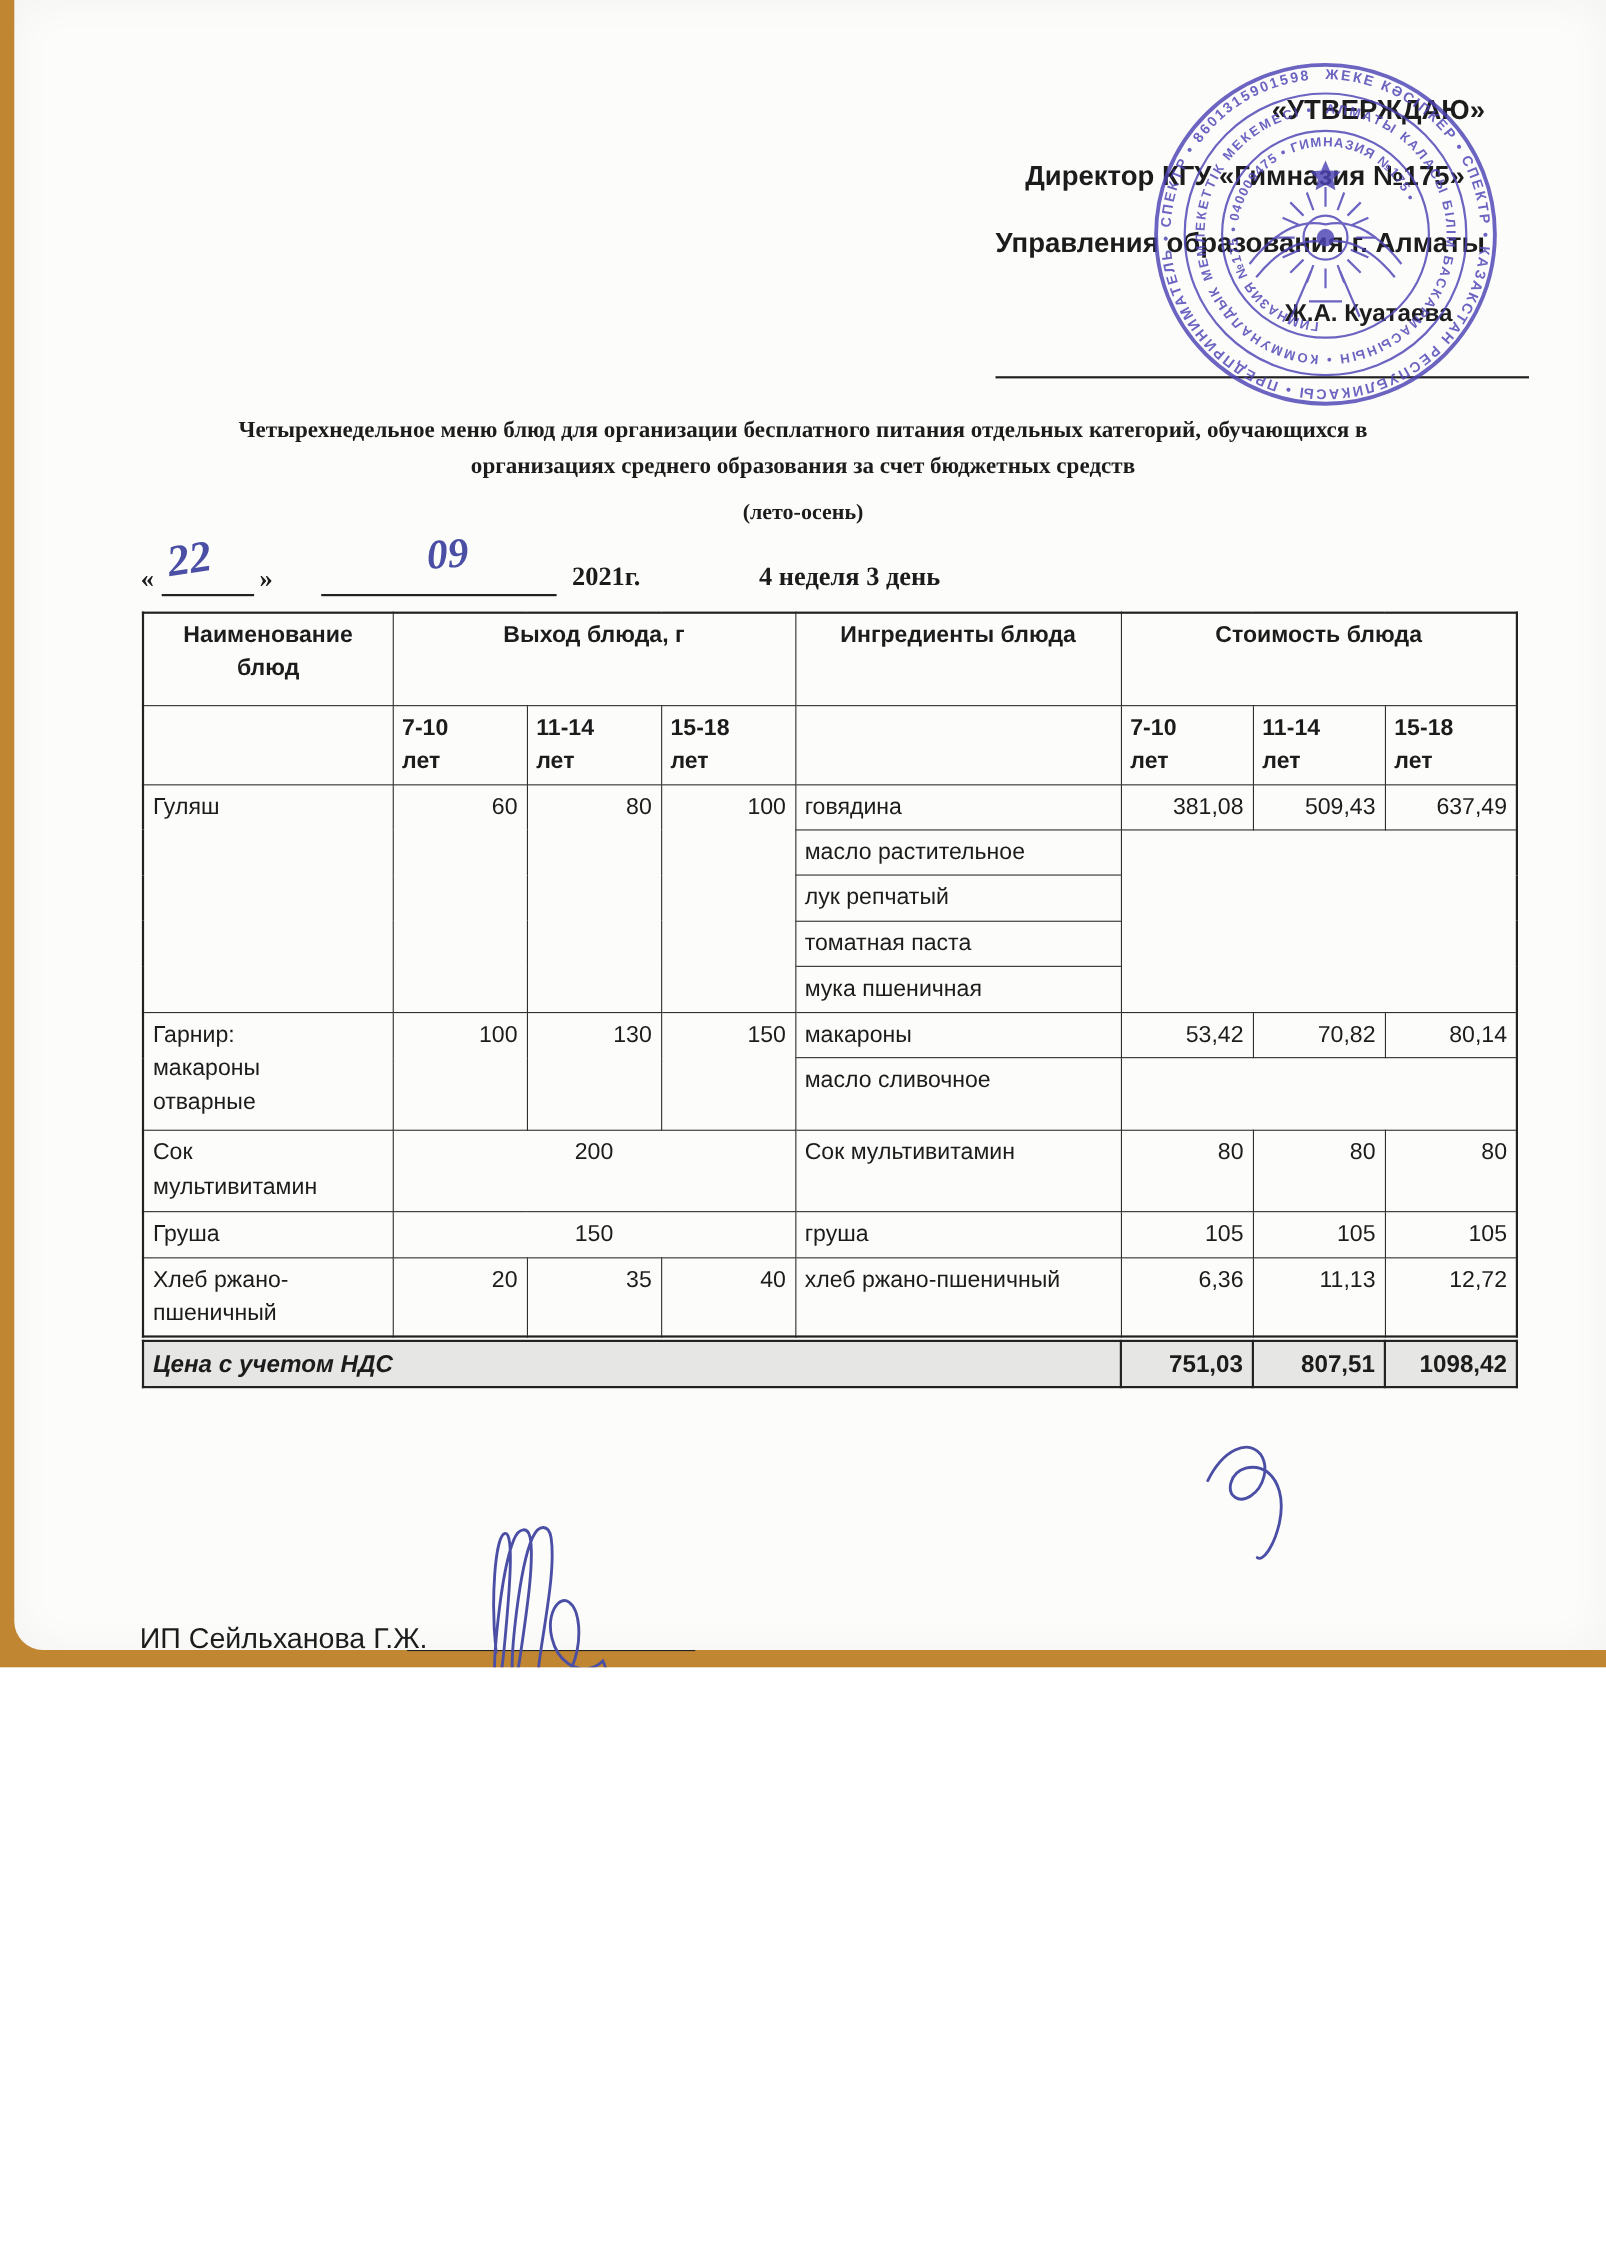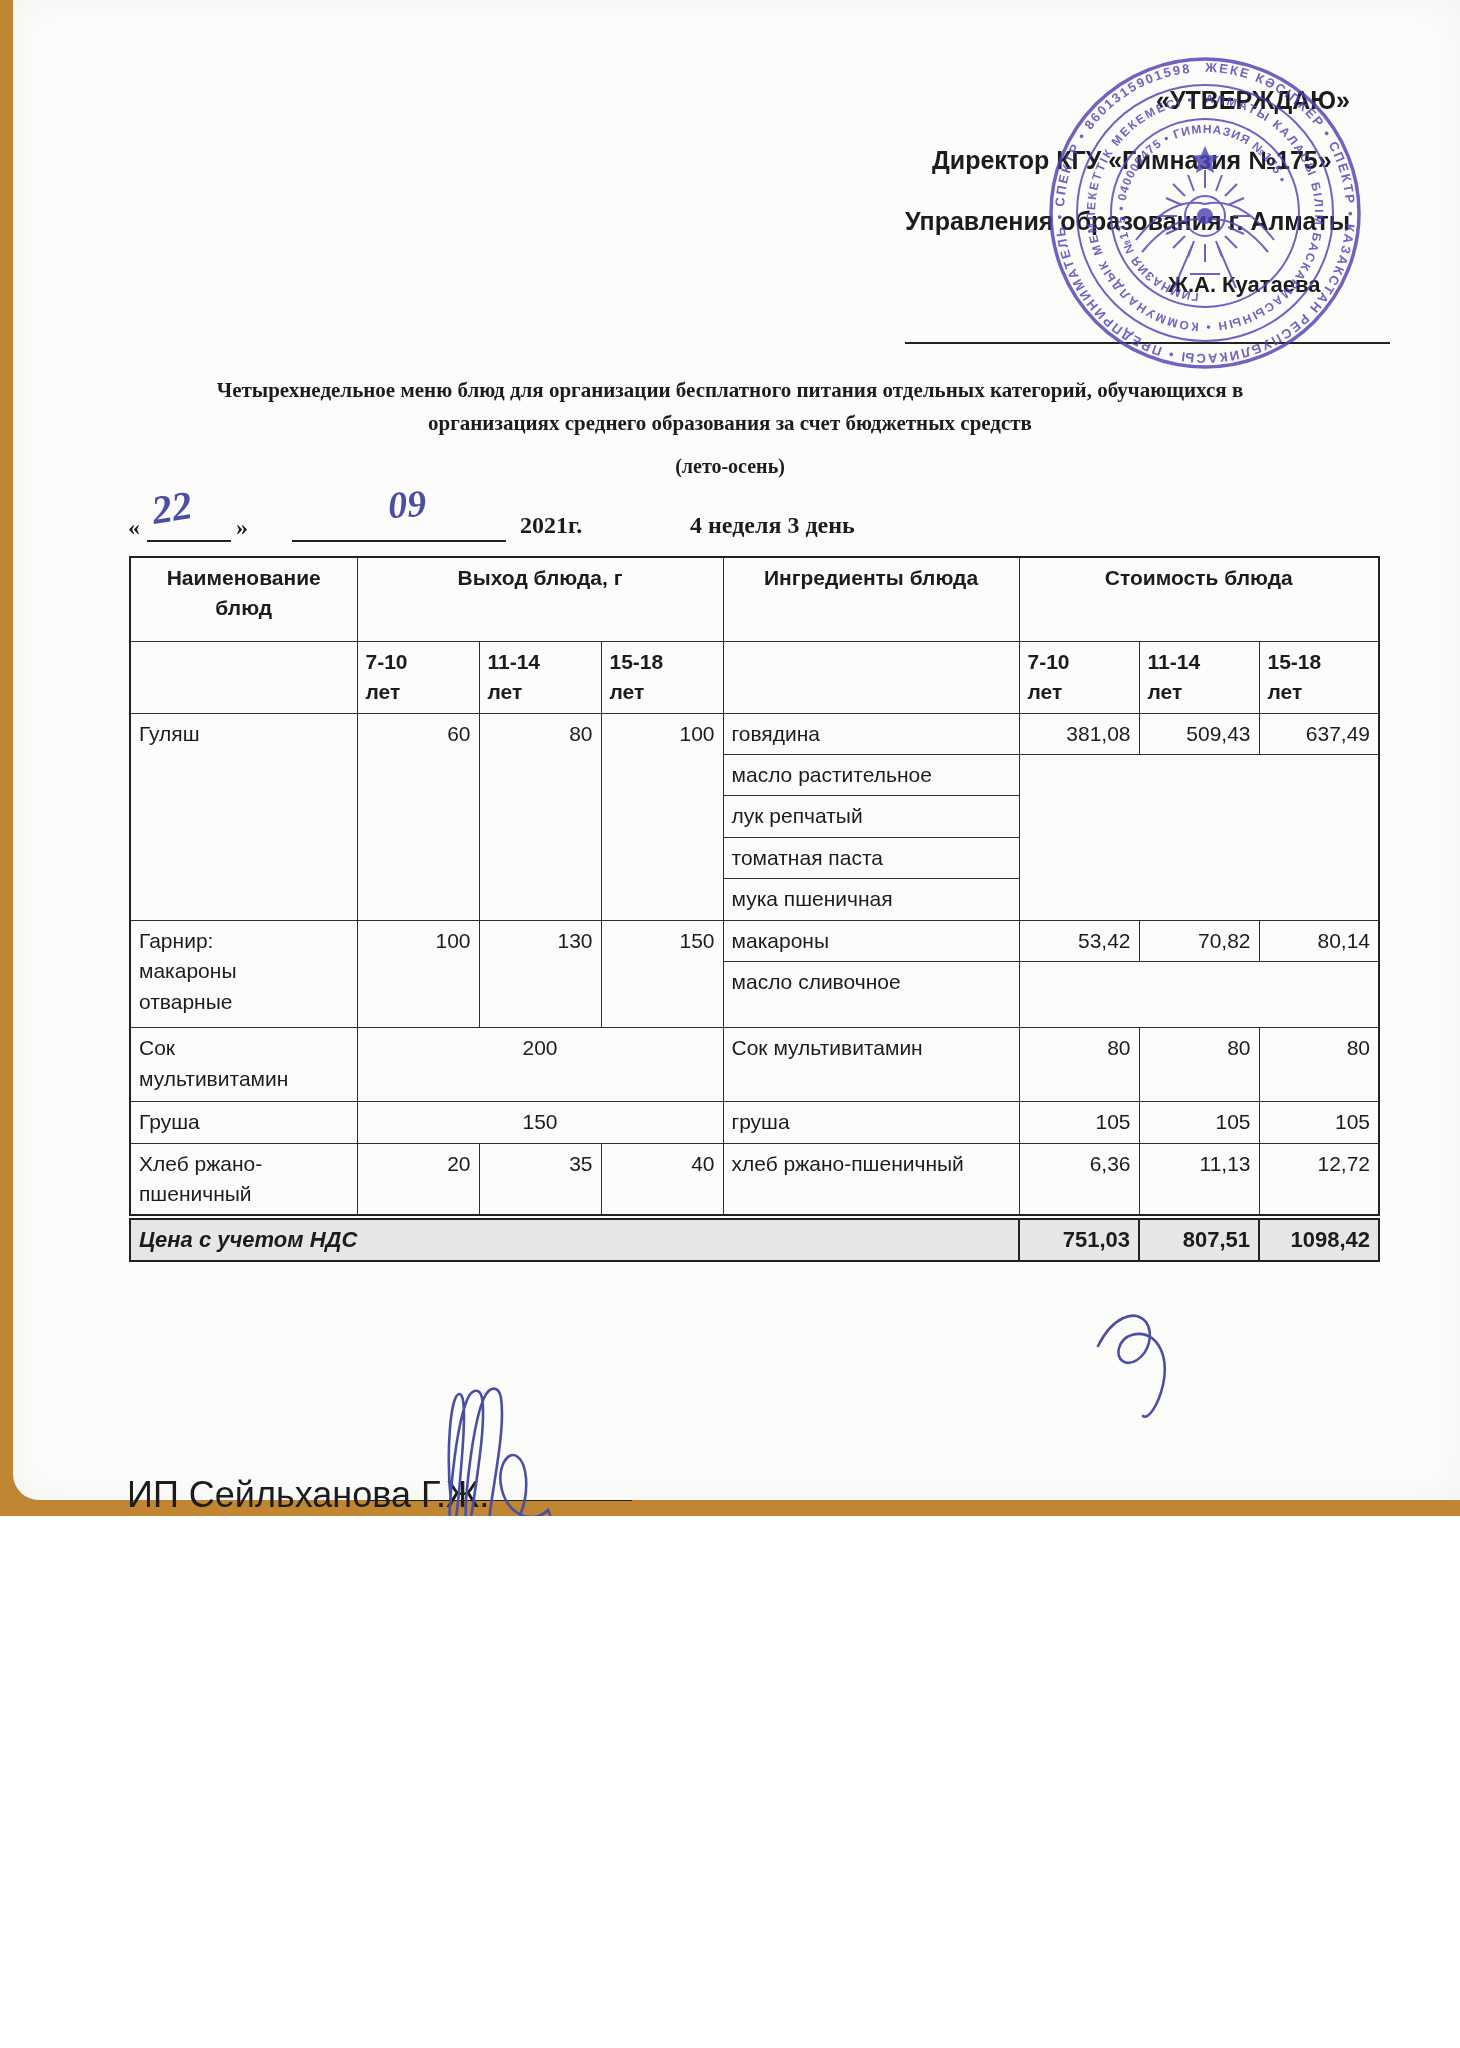--- a/index.html
+++ b/index.html
@@ -45,21 +45,21 @@
   td.ing{text-align:left;padding-left:12px;}
   td.price{text-align:right;padding-right:10px;}
   td.pcenter{text-align:center;}
   
   table.totals{position:absolute;left:129px;top:1218px;width:1249px;border-collapse:collapse;
                table-layout:fixed;font-size:22px;}
   table.totals td{border:2px solid #222;background:#e6e6e4;vertical-align:middle;padding:4px 8px;}
   td.tlabel{font-weight:bold;font-style:italic;padding-left:14px;}
   td.tval{font-weight:bold;text-align:right;padding-right:10px;}
   
-  .entrepreneur{position:absolute;top:1474px;left:127px;font-size:36px;}
+  .entrepreneur{position:absolute;top:1474px;left:127px;font-size:26px;}
   .foot-rule{position:absolute;top:1468px;left:370px;width:262px;height:32px;border-bottom:1.8px solid #222;}
   
   svg.stamp{position:absolute;left:1040px;top:48px;opacity:0.82;pointer-events:none;}
   svg.pen{position:absolute;left:0;top:0;pointer-events:none;}
 </style>
 </head>
 <body>
 
 <div class="page">
   <div class="paper"></div>

